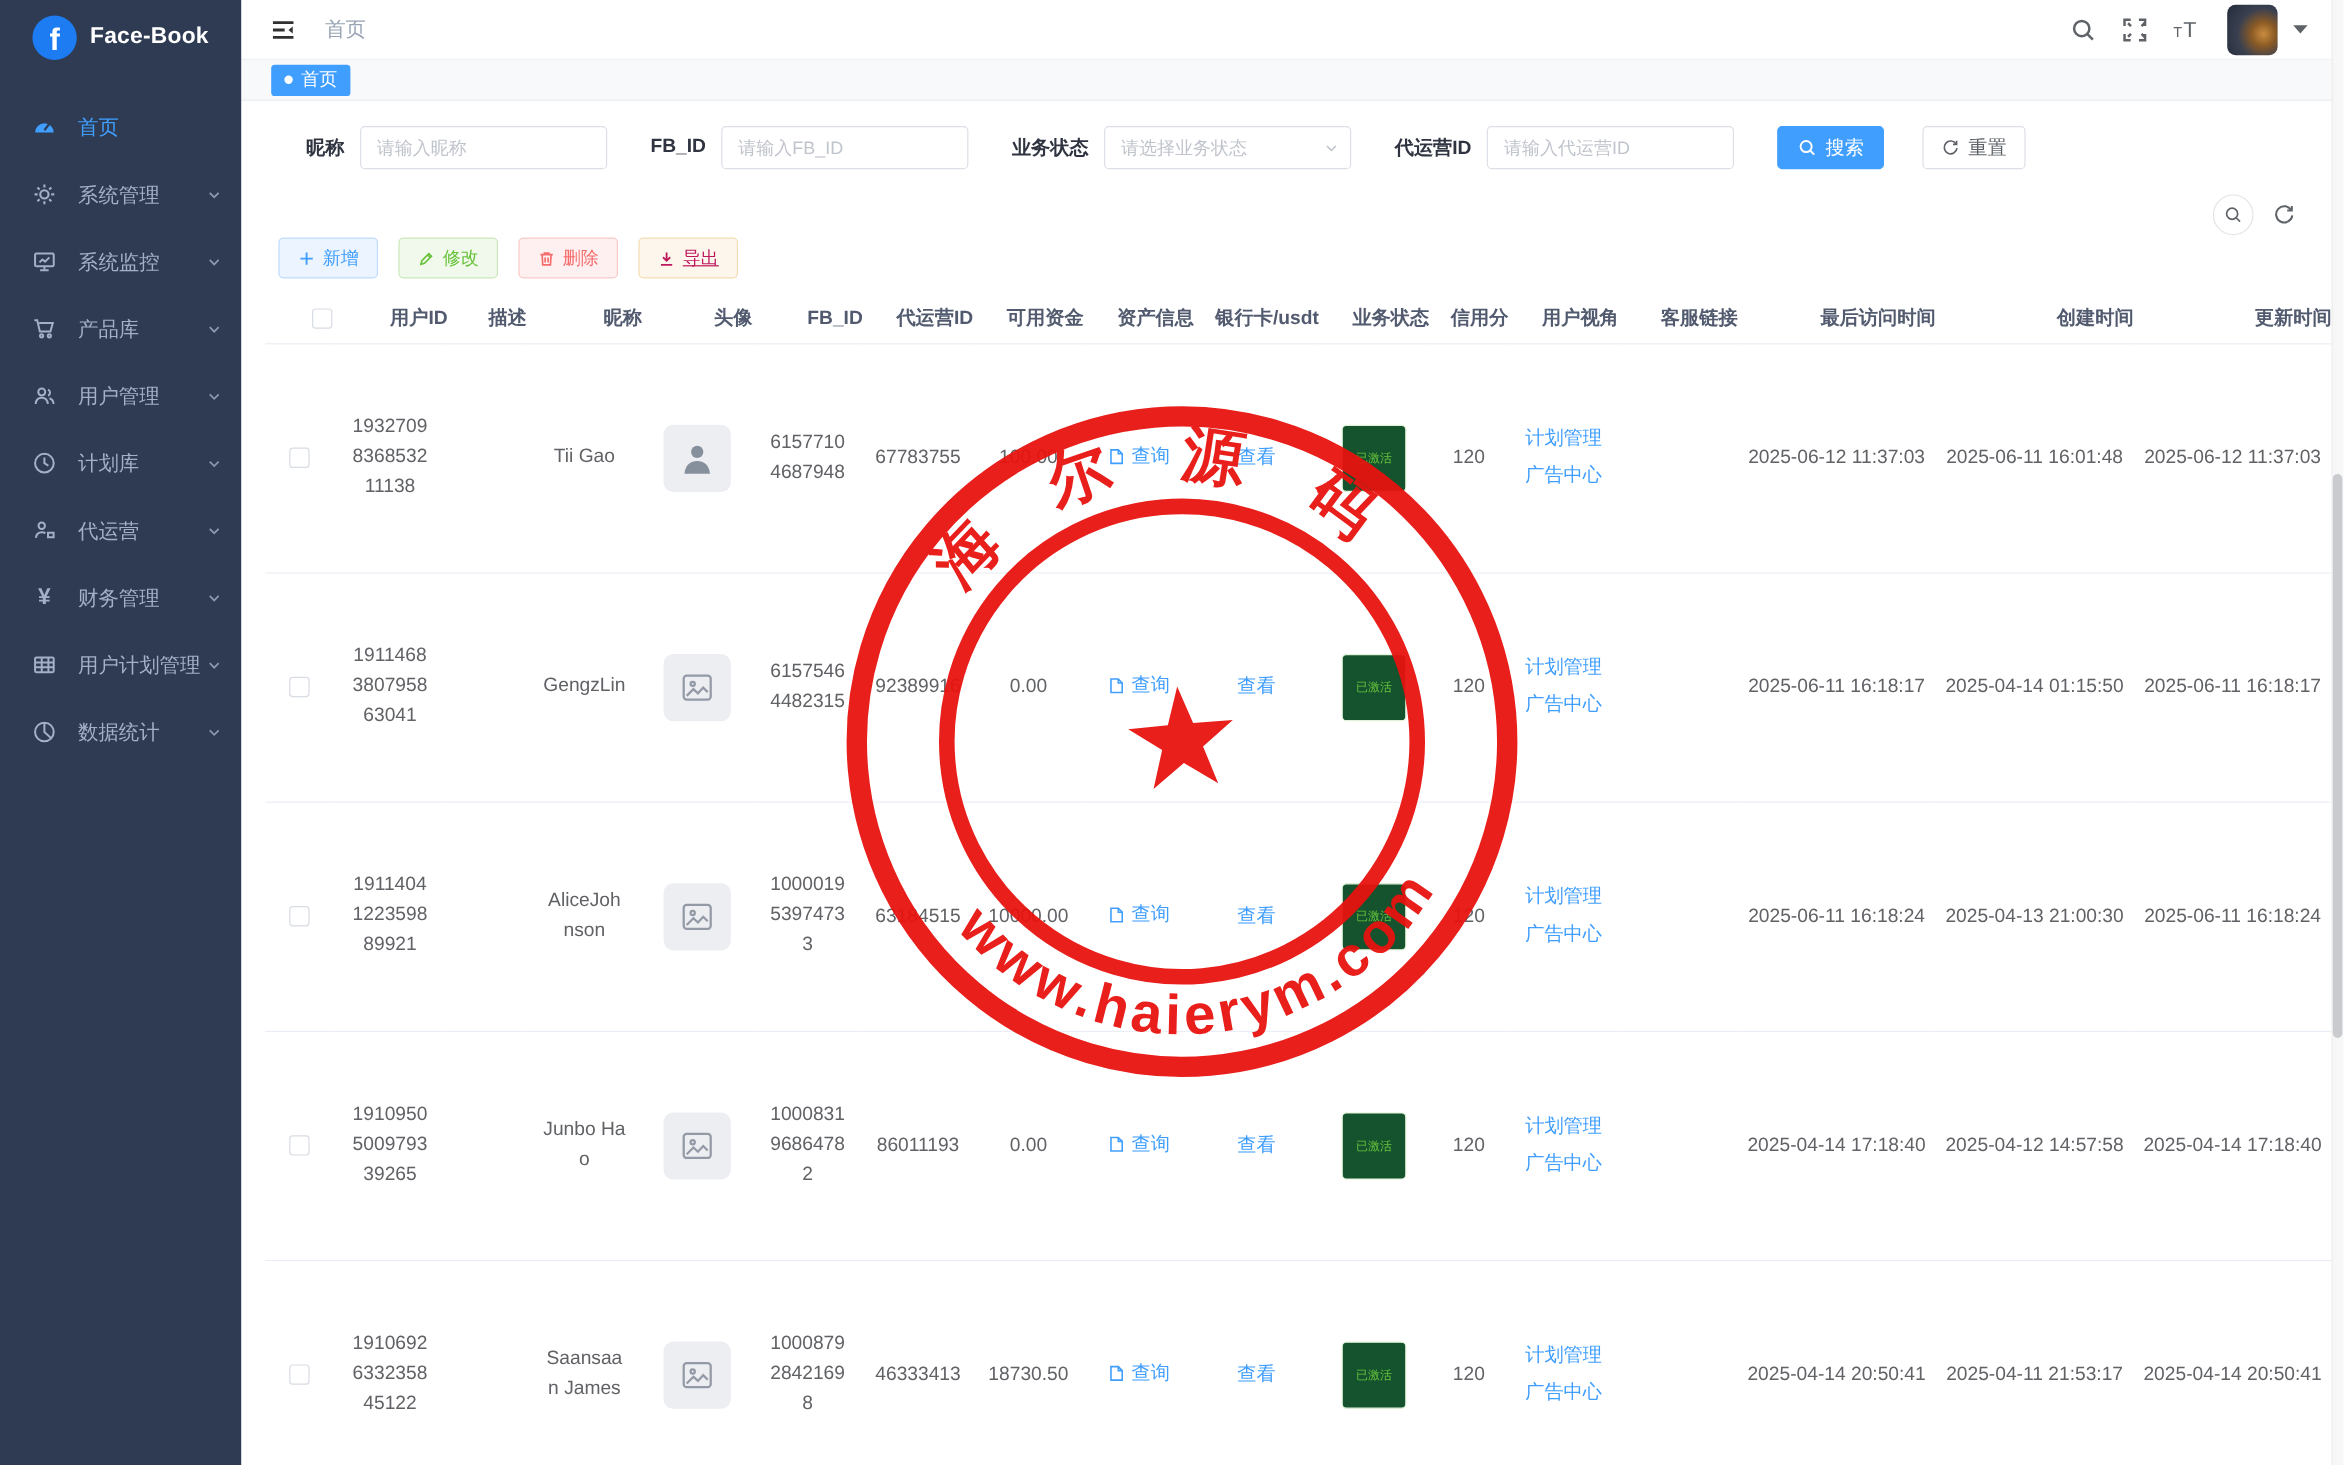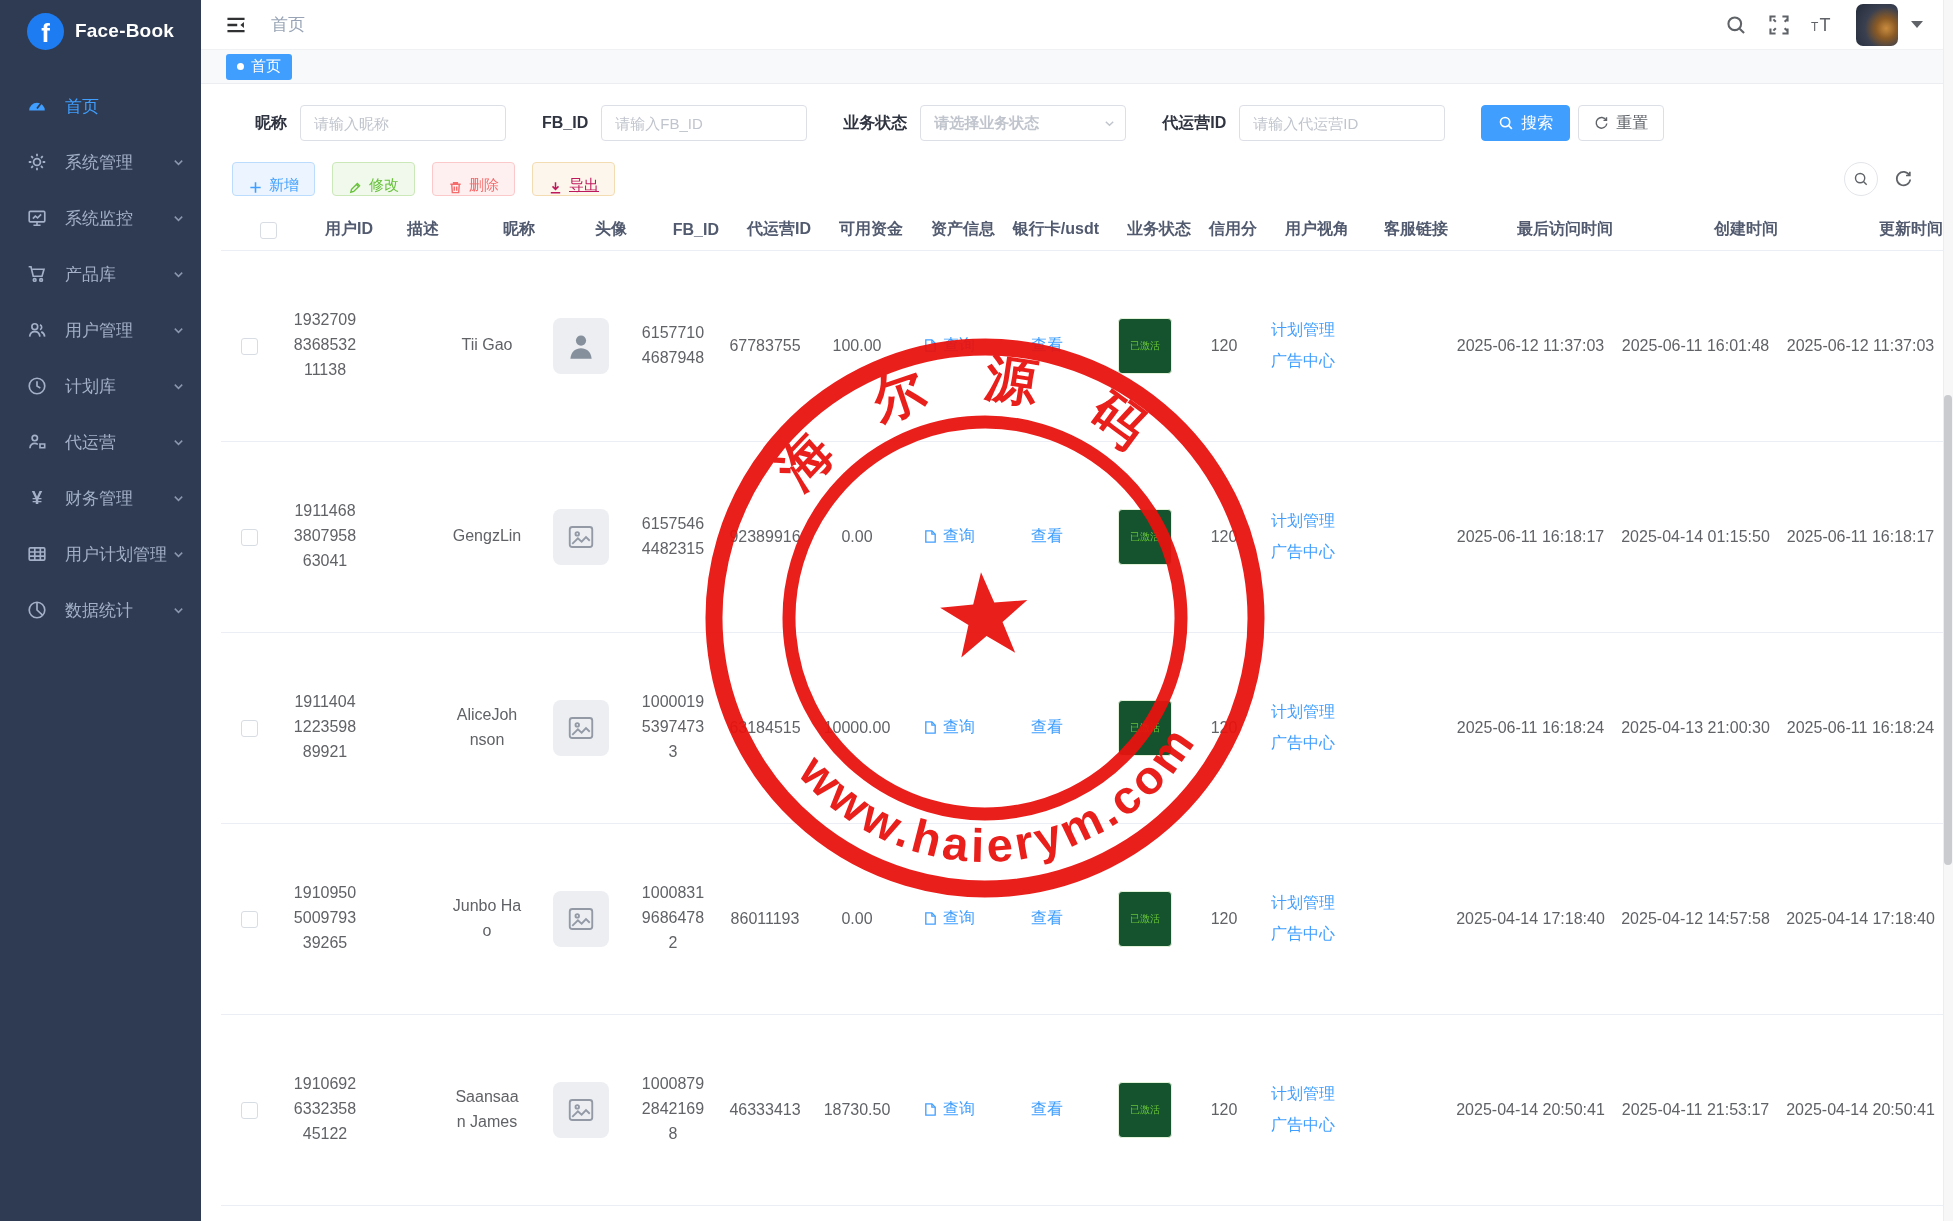--- a/index.html
+++ b/index.html
@@ -48,32 +48,32 @@
 
   .filters { display:flex; align-items:center; margin:21px 0 0 54px; }
   .f-group { display:flex; align-items:center; margin-right:36px; }
   .f-label { font-size:16px; font-weight:bold; color:#2f3440; margin-right:13px; white-space:nowrap; }
   .f-input { width:206px; height:36px; border:1px solid #dcdfe6; border-radius:4px; padding:0 13px;
              font-size:15px; color:#606266; background:#fff; outline:none;
              font-family:"Liberation Sans","DejaVu Sans",sans-serif; }
   .f-input::placeholder { color:#c0c4cc; }
   .f-select { width:206px; height:36px; border:1px solid #dcdfe6; border-radius:4px; padding:0 30px 0 13px;
               font-size:15px; color:#c0c4cc; background:#fff; display:flex; align-items:center;
-              position:relative; cursor:pointer;font-weight:bold; }
+              position:relative; cursor:pointer; }
   .sel-chev { position:absolute; right:9px; top:11px; color:#c0c4cc; display:flex; }
   .btn-search { height:36px; background:#409eff; color:#fff; border:1px solid #409eff; border-radius:4px;
                 font-size:16px; display:inline-flex; align-items:center; gap:7px; padding:0 16px;
                 cursor:pointer; font-family:inherit; }
   .btn-reset { height:36px; background:#fff; color:#5f6368; border:1px solid #dcdfe6; border-radius:4px;
                font-size:16px; display:inline-flex; align-items:center; gap:7px; padding:0 15px;
-               margin-left:8px; cursor:pointer; font-family:inherit; }
+               margin-left:32px; cursor:pointer; font-family:inherit; }
 
   .toolbar { display:flex; align-items:center; margin:21px 40px 0 31px; position:relative; }
-  .tb-btn { height:34px; border-radius:4px; font-size:15px; display:inline-flex; align-items:flex-end;
-            gap:6px; padding:0 15px; margin-right:17px; border:1px solid; cursor:pointer; font-family:inherit; }
+  .tb-btn { height:34px; border-radius:4px; font-size:15px; display:inline-flex; align-items:center;
+            gap:6px; padding:0 15px; margin-right:17px; border:1px solid; cursor:pointer; font-family:inherit;margin-top:36px; }
   .tb-add    { color:#409eff; background:#ecf5ff; border-color:#bcdcfd; }
   .tb-edit   { color:#67c23a; background:#f0f9eb; border-color:#cbe8b8; }
   .tb-delete { color:#f56c6c; background:#fef0f0; border-color:#fbc9c9; }
   .tb-export { color:#be185d; background:#fdf6ec; border-color:#f3dcb2;text-decoration:underline; }
   .tb-icons { position:absolute; right:0; top:0; display:flex; align-items:center; gap:16px; height:34px; }
   .tb-circle { width:34px; height:34px; border-radius:50%; border:1px solid #e3e5e9; display:flex;
                align-items:center; justify-content:center; color:#5f6368; background:#fff; cursor:pointer; }
   .tb-plain { color:#5f6368; display:flex; cursor:pointer; }
 
   

